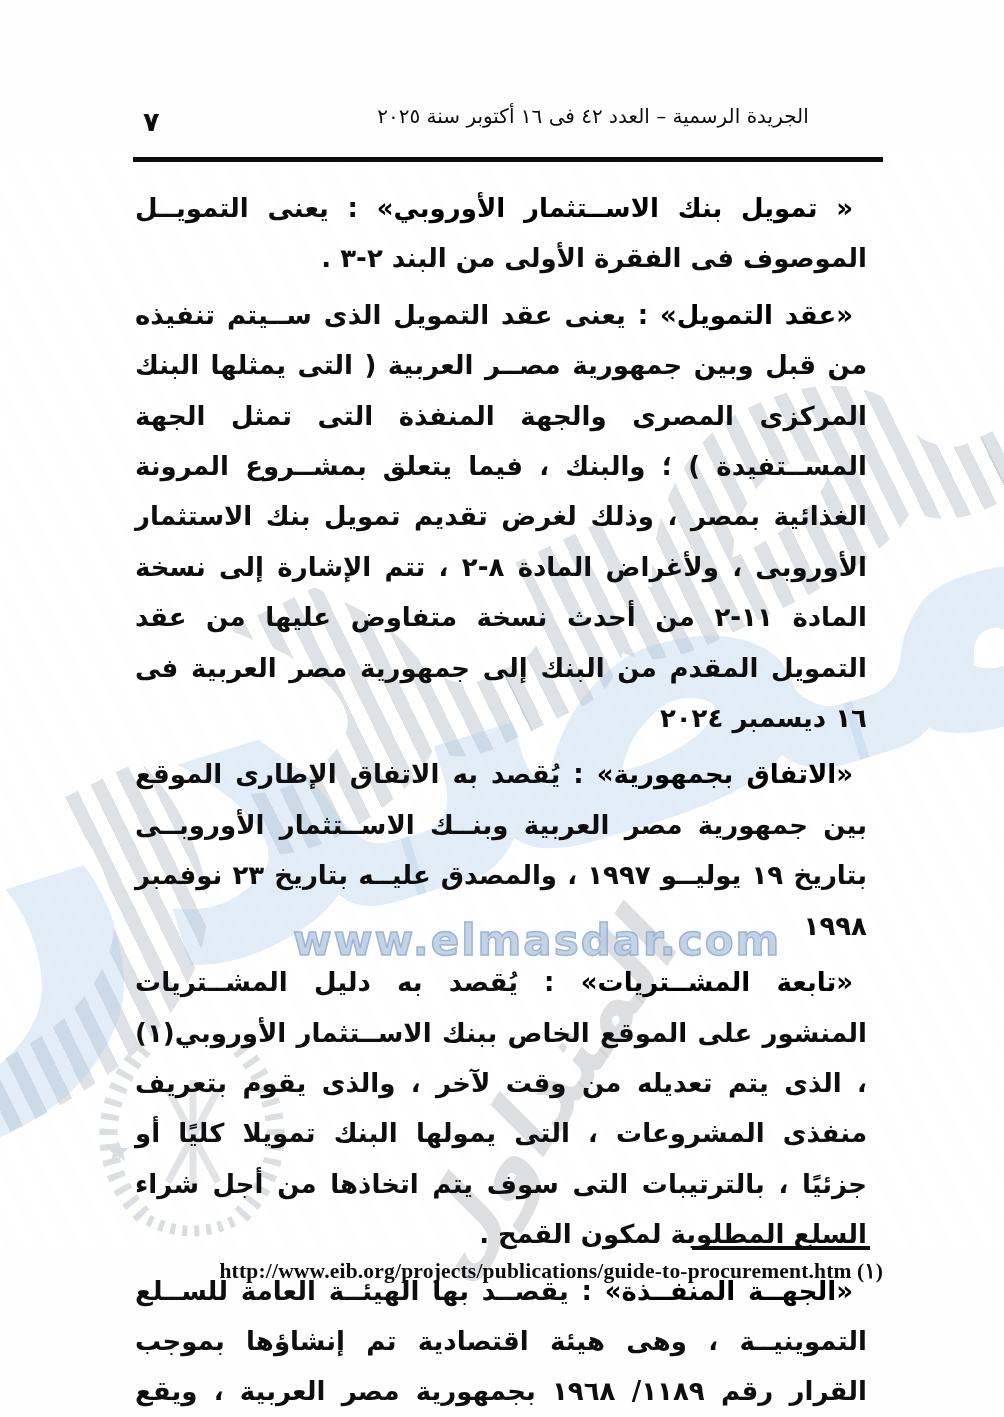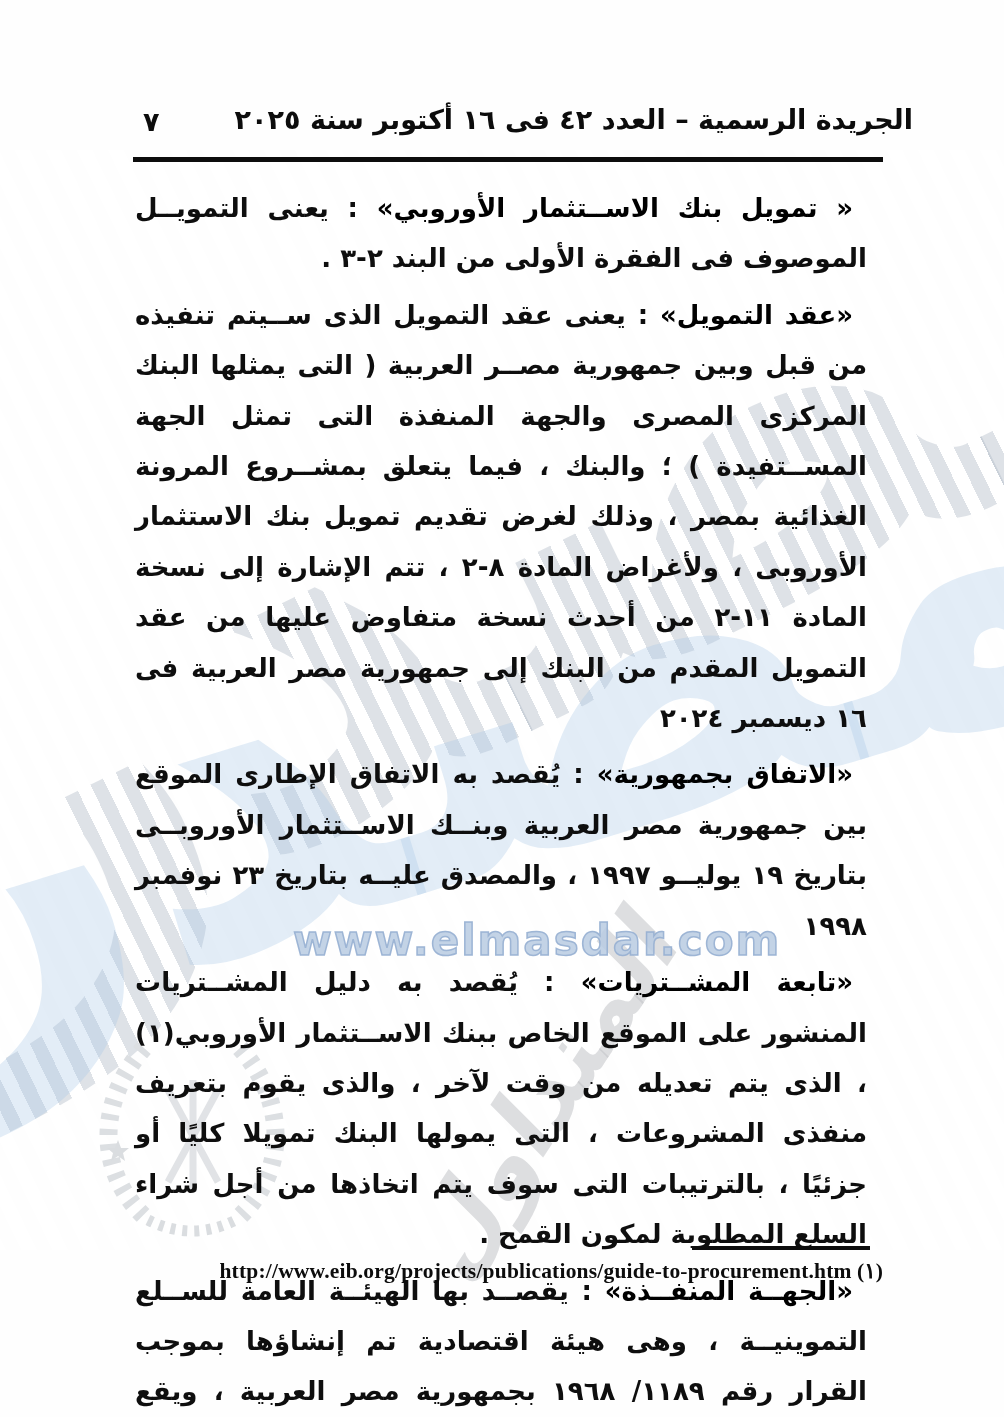--- a/index.html
+++ b/index.html
@@ -36,21 +36,21 @@
     position:absolute; top:1035px; left:345px; z-index:3;
     font-size:96px; font-weight:bold; white-space:nowrap;
     transform:rotate(-57deg) skewX(-12deg);
     color:rgba(193,195,199,0.55); pointer-events:none;
   }
   .wm-seal{ position:absolute; top:1032px; left:80px; z-index:3; pointer-events:none; }
   
   .page-header{ position:absolute; top:104px; left:135px; width:748px; height:52px; direction:rtl; z-index:10; }
   .header-title{
     position:absolute; right:-30px; width:640px; top:0;
-    text-align:center; font-size:27px; font-weight:bold; color:#0c0c0c; white-space:nowrap;
+    text-align:center; font-size:20px; font-weight:normal; color:#0c0c0c; white-space:nowrap;
   }
   .page-number{ position:absolute; left:8px; top:2px; font-size:27px; font-weight:bold; color:#0c0c0c; }
   .header-rule{ position:absolute; top:157px; left:133px; width:750px; height:5px; background:#0d0d0d; z-index:10; }
   
   .doc-body{
     position:absolute; top:183px; left:135px; width:748px; z-index:10;
     direction:rtl; text-align:justify; text-justify:inter-word;
     font-size:26px; font-weight:bold; line-height:50.4px; color:#0e0e0e;
   }
   .doc-body p{ margin:0 16px 6px 0; text-indent:14px; }

